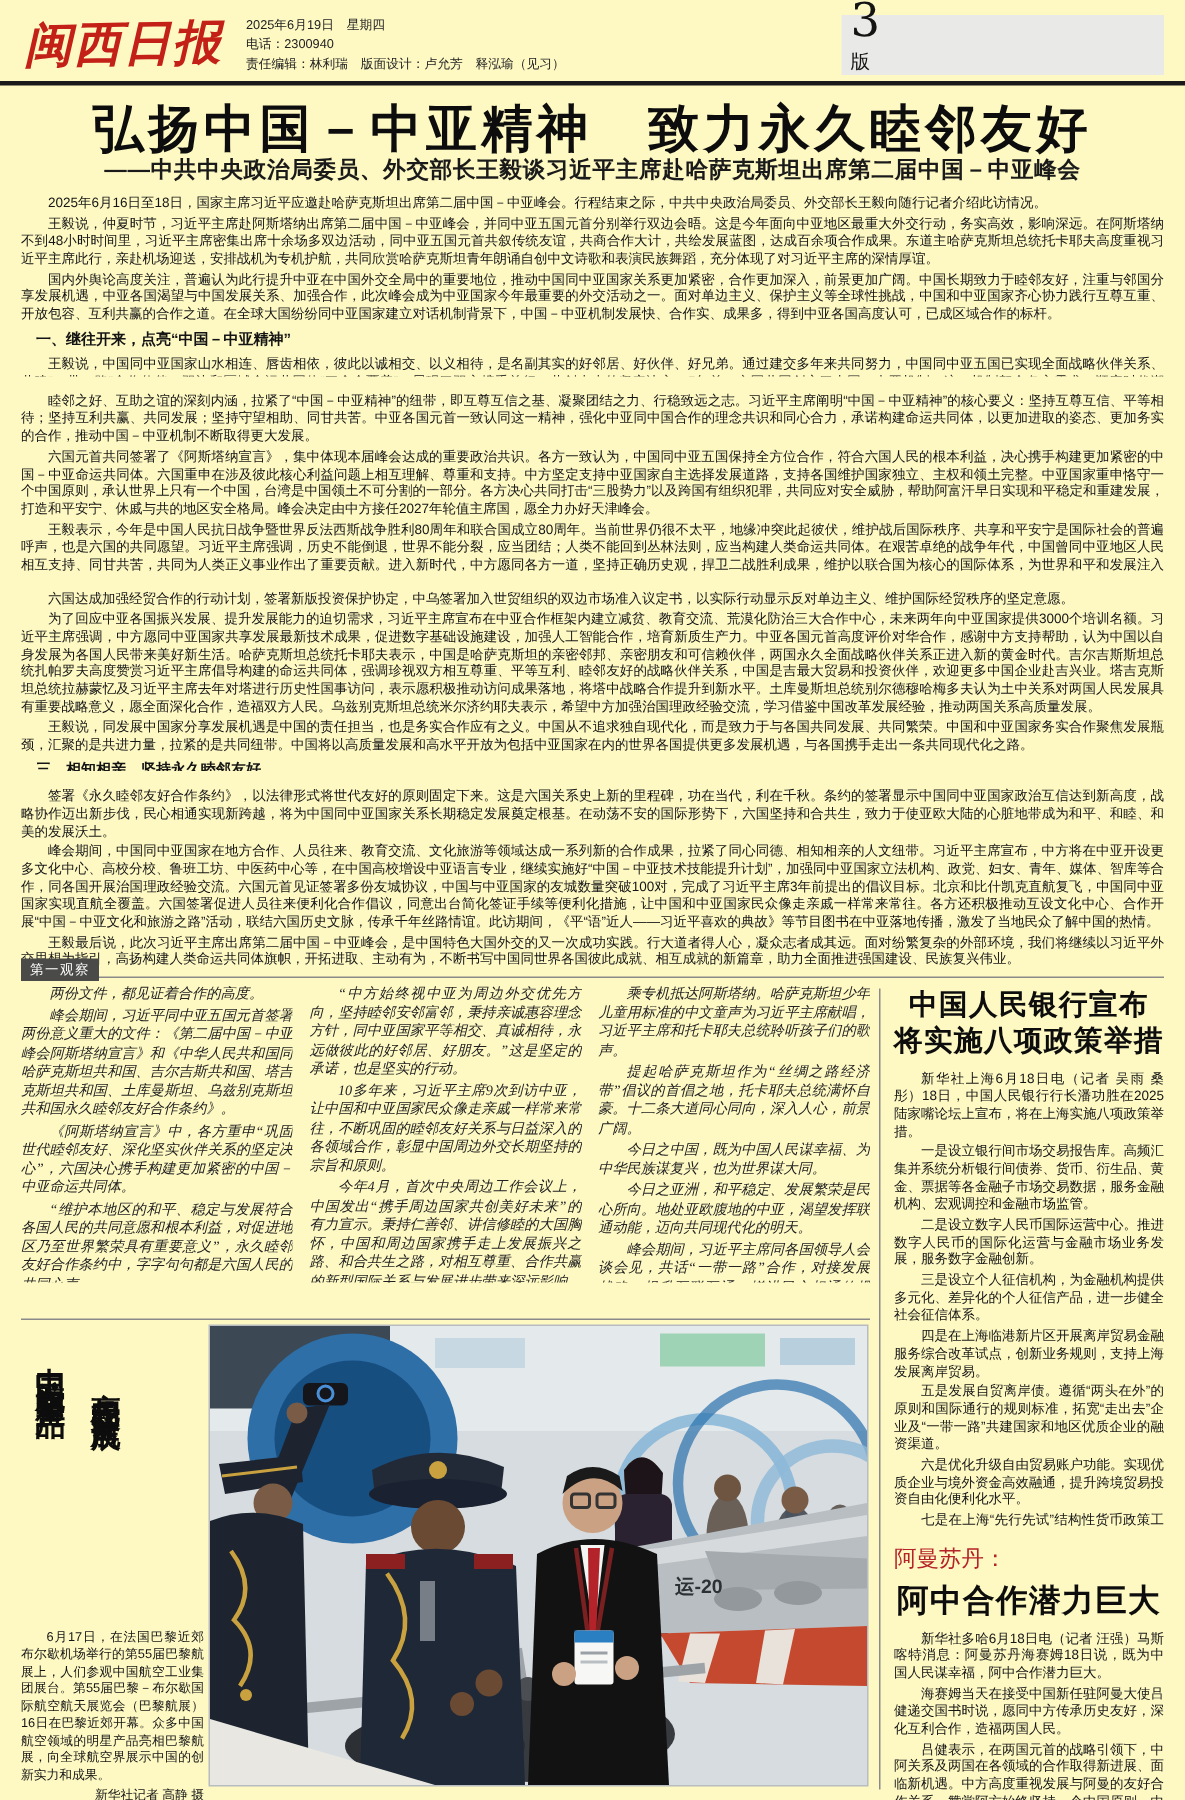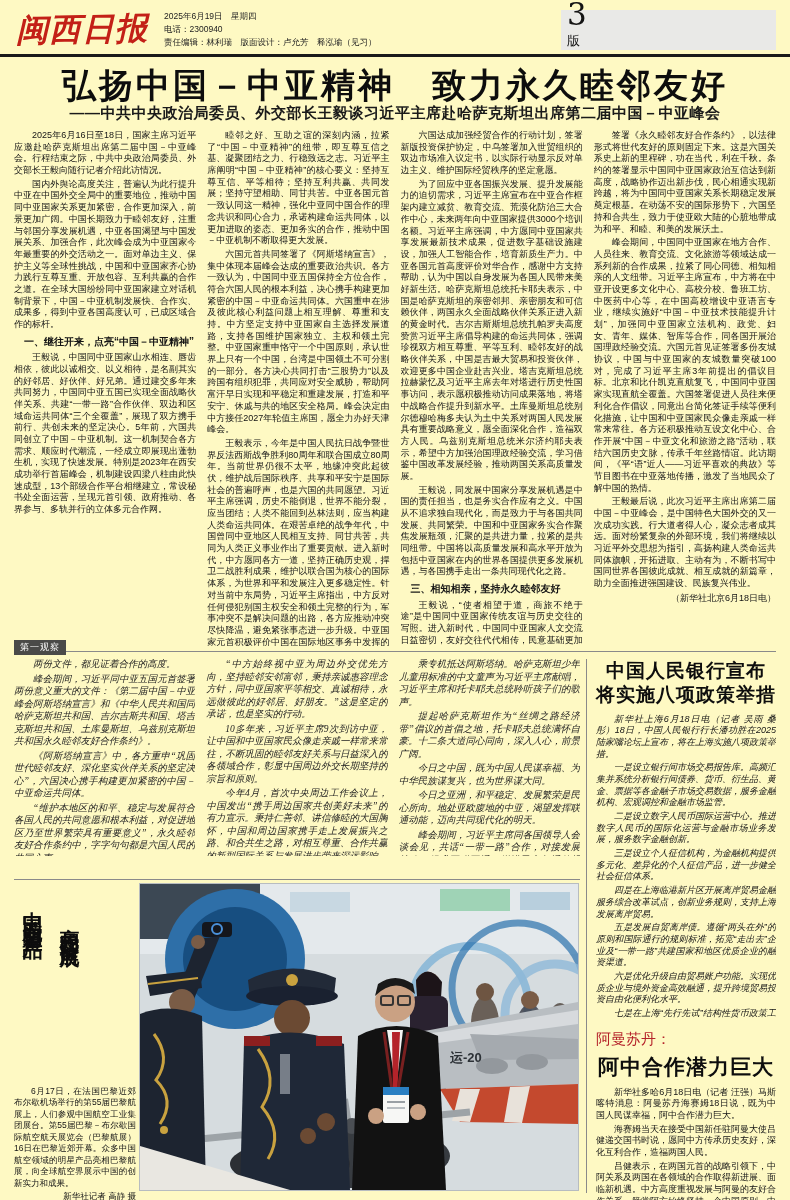--- a/index.html
+++ b/index.html
@@ -18,21 +18,21 @@
   .page-label{font-size:13px;margin-left:2px;}
   .headrule{position:absolute;top:54px;left:0;width:790px;height:3px;background:#1a1a1a;}
 
   
   .headline{position:absolute;top:63px;left:0;width:790px;text-align:center;font-size:34px;
         font-weight:bold;letter-spacing:3px;color:#0d0d0d;}
   .subhead{position:absolute;top:104px;left:0;width:790px;text-align:center;font-size:15px;
         font-weight:bold;letter-spacing:0.5px;color:#1a1a1a;}
 
   
-  .main-cols{position:absolute;top:130px;left:14px;width:762px;height:516px;display:flex;gap:11px;}
+  .main-cols{position:absolute;top:130px;left:14px;width:762px;height:516px;display:flex;gap:11px;flex-direction:column;}
   .main-cols .col{flex:1 1 0;overflow:hidden;font-size:9px;line-height:1.3;text-align:justify;}
   .col p{margin:0 0 2px 0;}
   .col p.para{text-indent:2em;}
   .col p.h{font-weight:bold;font-size:10px;line-height:1.35;margin:4px 0;text-indent:1em;}
   .col p.credit{text-align:right;text-indent:0;margin-top:3px;}
 
   .rule1{position:absolute;top:651px;left:14px;width:762px;height:1px;background:#8a8a8a;}
 
   
   .feature{position:absolute;top:636px;left:14px;width:566px;height:216px;}
@@ -53,21 +53,21 @@
   .caption{position:absolute;top:1086px;left:14px;width:122px;font-size:8.5px;line-height:1.35;
         text-align:justify;}
   .caption .cap-text{text-indent:2em;margin:0;}
   .caption .cap-credit{display:block;text-align:right;margin-top:2px;}
   .photo{position:absolute;top:884px;left:140px;width:438px;height:306px;background:#d9dee2;
         outline:1px solid #b7bcc0;}
 
   
   .right-rail{position:absolute;top:659px;left:596px;width:180px;}
   .pboc-head{font-size:19px;font-weight:bold;text-align:center;line-height:1.25;letter-spacing:1px;color:#0d0d0d;}
-  .pboc-body{margin-top:7px;height:306px;overflow:hidden;font-size:9px;line-height:1.3;text-align:justify;font-style:italic;}
+  .pboc-body{margin-top:7px;height:306px;overflow:hidden;font-size:9px;line-height:1.3;text-align:justify;}
   .pboc-body p,.oman-body p{margin:0 0 2px 0;text-indent:2em;}
   .oman-kicker{margin-top:10px;font-size:15px;color:#b5232a;font-family:"Liberation Serif","DejaVu Serif",serif;}
   .oman-head{margin-top:4px;font-size:21px;font-weight:bold;text-align:center;letter-spacing:1px;color:#0d0d0d;}
   .oman-body{margin-top:6px;height:128px;overflow:hidden;font-size:9px;line-height:1.3;text-align:justify;}
 </style>
 </head>
 <body>
 
 <div id="page">
 
@@ -85,20 +85,21 @@
     </div>
   </div>
   <div class="headrule"></div>
 
   <div class="headline">弘扬中国－中亚精神　致力永久睦邻友好</div>
   <div class="subhead">——中共中央政治局委员、外交部长王毅谈习近平主席赴哈萨克斯坦出席第二届中国－中亚峰会</div>
 
   <div class="main-cols">
     <div class="col">
         <p class="para">2025年6月16日至18日，国家主席习近平应邀赴哈萨克斯坦出席第二届中国－中亚峰会。行程结束之际，中共中央政治局委员、外交部长王毅向随行记者介绍此访情况。</p>
+        <p class="para">王毅说，仲夏时节，习近平主席赴阿斯塔纳出席第二届中国－中亚峰会，并同中亚五国元首分别举行双边会晤。这是今年面向中亚地区最重大外交行动，务实高效，影响深远。在阿斯塔纳不到48小时时间里，习近平主席密集出席十余场多双边活动，同中亚五国元首共叙传统友谊，共商合作大计，共绘发展蓝图，达成百余项合作成果。东道主哈萨克斯坦总统托卡耶夫高度重视习近平主席此行，亲赴机场迎送，安排战机为专机护航，共同欣赏哈萨克斯坦青年朗诵自创中文诗歌和表演民族舞蹈，充分体现了对习近平主席的深情厚谊。</p>
         <p class="para">国内外舆论高度关注，普遍认为此行提升中亚在中国外交全局中的重要地位，推动中国同中亚国家关系更加紧密，合作更加深入，前景更加广阔。中国长期致力于睦邻友好，注重与邻国分享发展机遇，中亚各国渴望与中国发展关系、加强合作，此次峰会成为中亚国家今年最重要的外交活动之一。面对单边主义、保护主义等全球性挑战，中国和中亚国家齐心协力践行互尊互重、开放包容、互利共赢的合作之道。在全球大国纷纷同中亚国家建立对话机制背景下，中国－中亚机制发展快、合作实、成果多，得到中亚各国高度认可，已成区域合作的标杆。</p>
         <p class="h">一、继往开来，点亮“中国－中亚精神”</p>
         <p class="para">王毅说，中国同中亚国家山水相连、唇齿相依，彼此以诚相交、以义相待，是名副其实的好邻居、好伙伴、好兄弟。通过建交多年来共同努力，中国同中亚五国已实现全面战略伙伴关系、共建“一带一路”合作伙伴、双边和区域命运共同体“三个全覆盖”，展现了双方携手前行、共创未来的坚定决心。5年前，六国共同创立了中国－中亚机制。这一机制契合各方需求、顺应时代潮流，一经成立即展现出蓬勃生机，实现了快速发展。特别是2023年在西安成功举行首届峰会，机制建设四梁八柱由此快速成型，13个部级合作平台相继建立，常设秘书处全面运营，呈现元首引领、政府推动、各界参与、多轨并行的立体多元合作网。</p>
       </div>
     <div class="col">
         <p class="para">睦邻之好、互助之谊的深刻内涵，拉紧了“中国－中亚精神”的纽带，即互尊互信之基、凝聚团结之力、行稳致远之志。习近平主席阐明“中国－中亚精神”的核心要义：坚持互尊互信、平等相待；坚持互利共赢、共同发展；坚持守望相助、同甘共苦。中亚各国元首一致认同这一精神，强化中亚同中国合作的理念共识和同心合力，承诺构建命运共同体，以更加进取的姿态、更加务实的合作，推动中国－中亚机制不断取得更大发展。</p>
         <p class="para">六国元首共同签署了《阿斯塔纳宣言》，集中体现本届峰会达成的重要政治共识。各方一致认为，中国同中亚五国保持全方位合作，符合六国人民的根本利益，决心携手构建更加紧密的中国－中亚命运共同体。六国重申在涉及彼此核心利益问题上相互理解、尊重和支持。中方坚定支持中亚国家自主选择发展道路，支持各国维护国家独立、主权和领土完整。中亚国家重申恪守一个中国原则，承认世界上只有一个中国，台湾是中国领土不可分割的一部分。各方决心共同打击“三股势力”以及跨国有组织犯罪，共同应对安全威胁，帮助阿富汗早日实现和平稳定和重建发展，打造和平安宁、休戚与共的地区安全格局。峰会决定由中方接任2027年轮值主席国，愿全力办好天津峰会。</p>
         <p class="para">王毅表示，今年是中国人民抗日战争暨世界反法西斯战争胜利80周年和联合国成立80周年。当前世界仍很不太平，地缘冲突此起彼伏，维护战后国际秩序、共享和平安宁是国际社会的普遍呼声，也是六国的共同愿望。习近平主席强调，历史不能倒退，世界不能分裂，应当团结；人类不能回到丛林法则，应当构建人类命运共同体。在艰苦卓绝的战争年代，中国曾同中亚地区人民相互支持、同甘共苦，共同为人类正义事业作出了重要贡献。进入新时代，中方愿同各方一道，坚持正确历史观，捍卫二战胜利成果，维护以联合国为核心的国际体系，为世界和平和发展注入更多稳定性。针对当前中东局势，习近平主席指出，中方反对任何侵犯别国主权安全和领土完整的行为，军事冲突不是解决问题的出路，各方应推动冲突尽快降温，避免紧张事态进一步升级。中亚国家元首积极评价中国在国际地区事务中发挥的建设性作用，高度赞赏习近平主席提出的构建人类命运共同体理念和三大全球倡议，表示愿同中方在联合国、上海合作组织、金砖、亚信等多边机制中密切协作，对话协商解决热点问题，共同维护公平正义。</p>
       </div>
     <div class="col">

